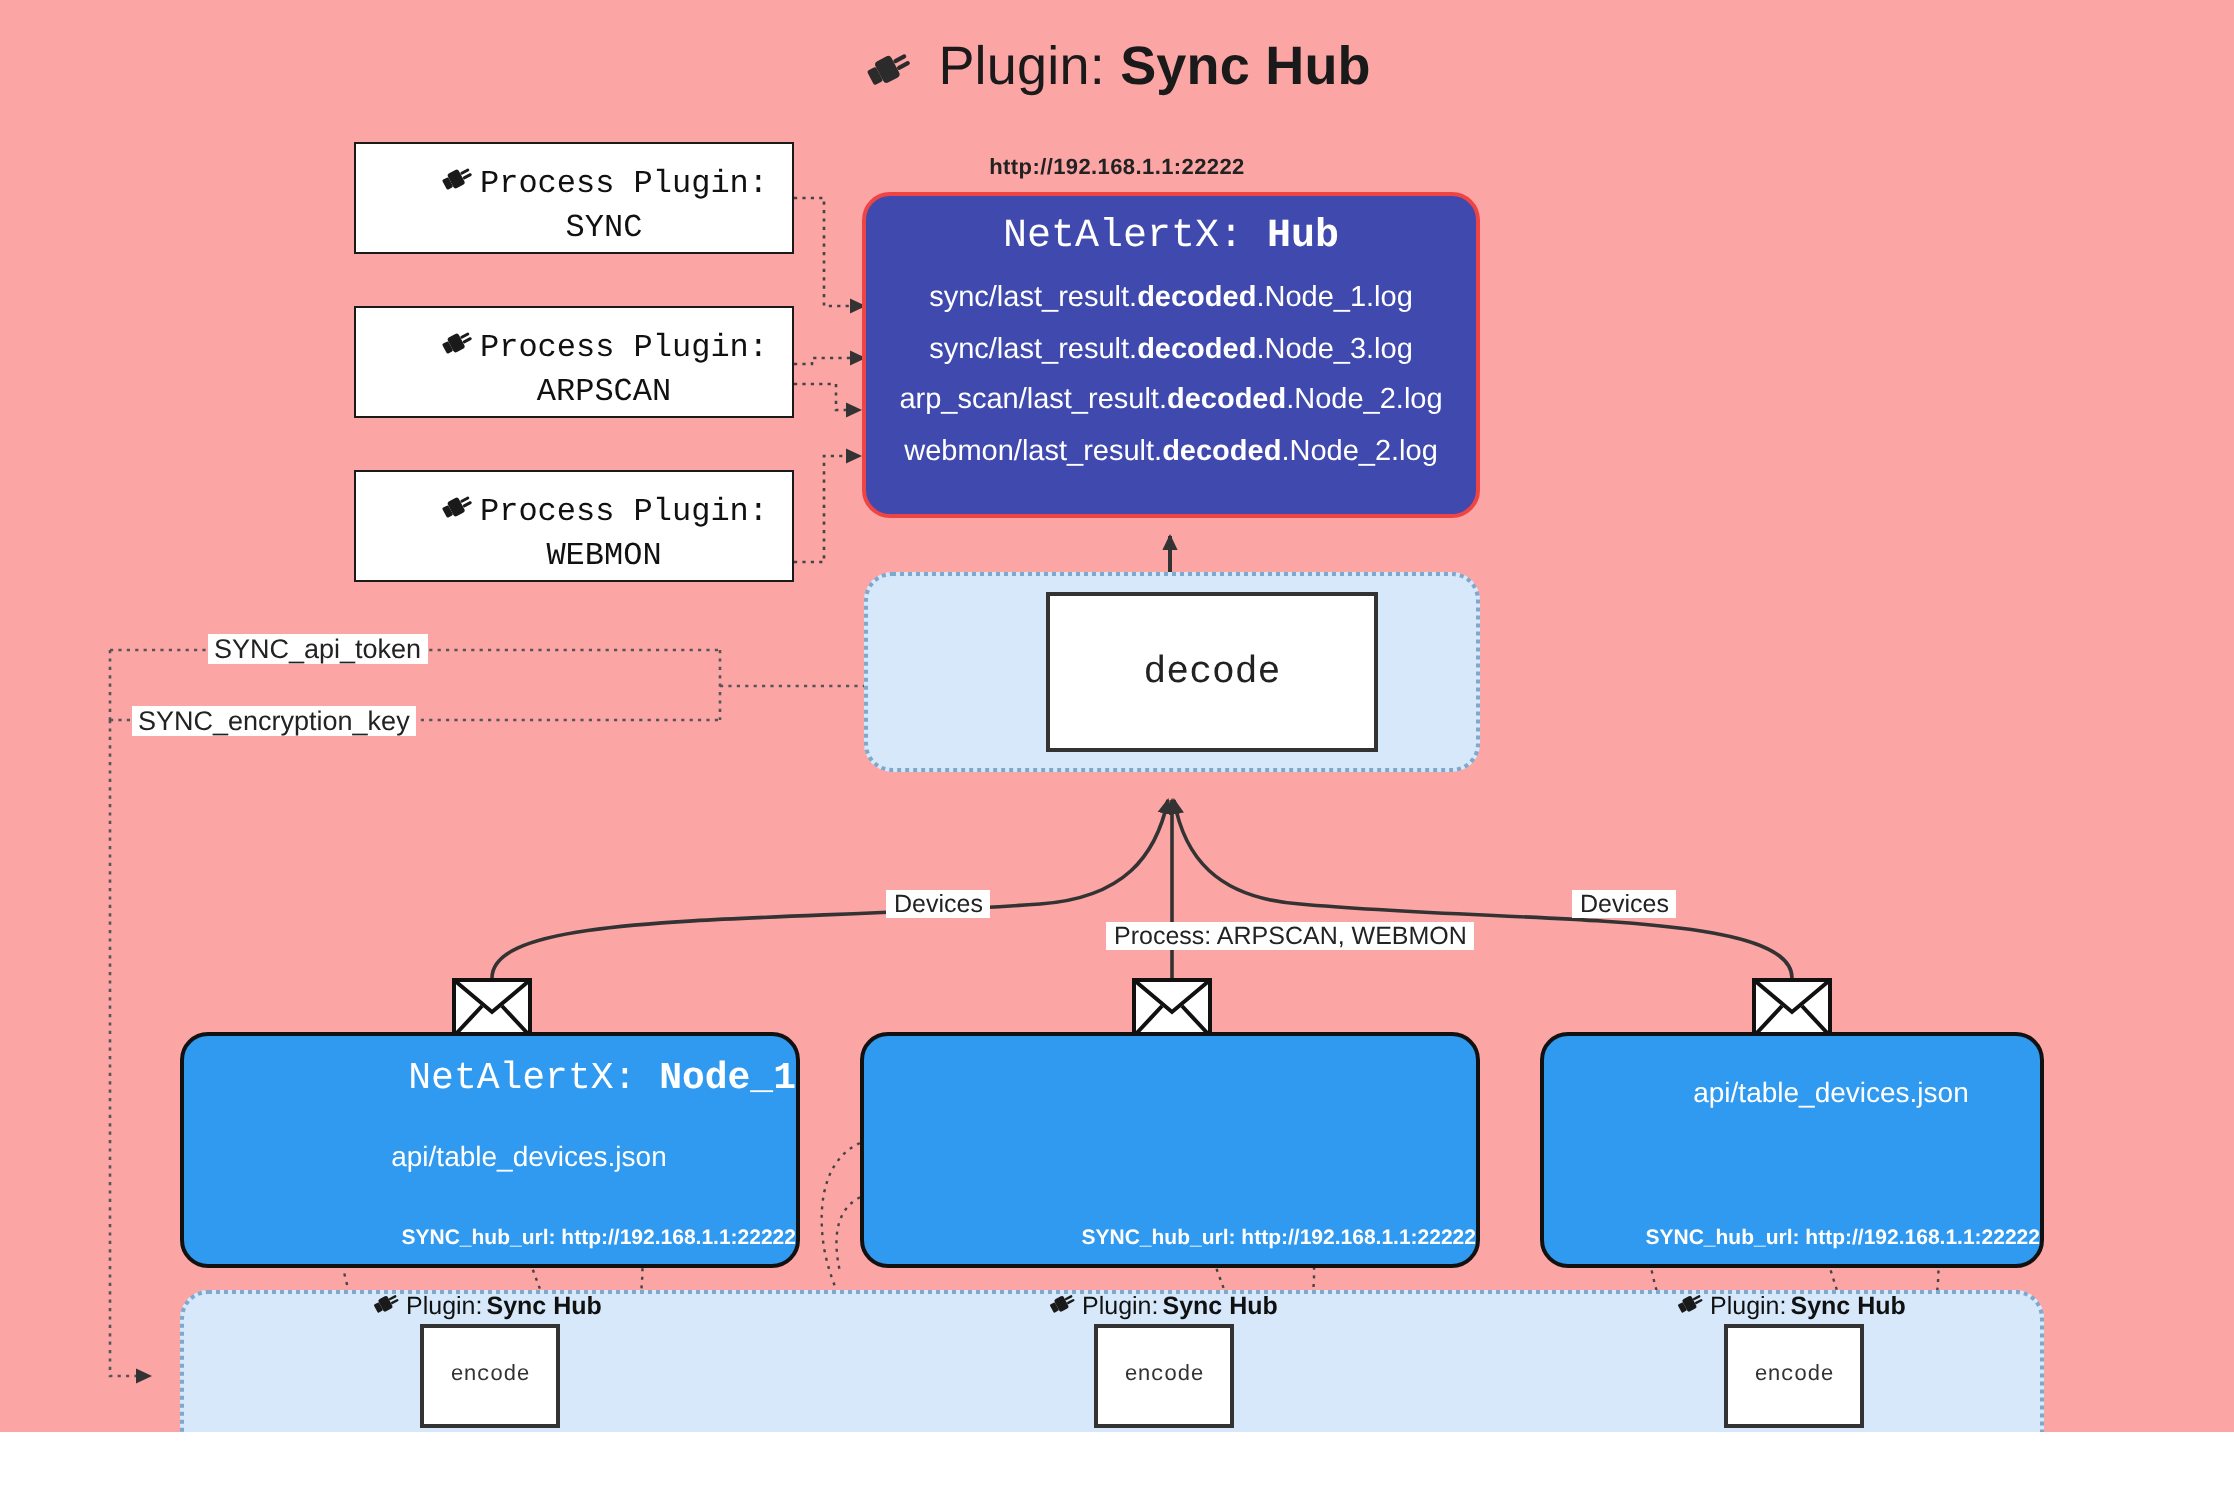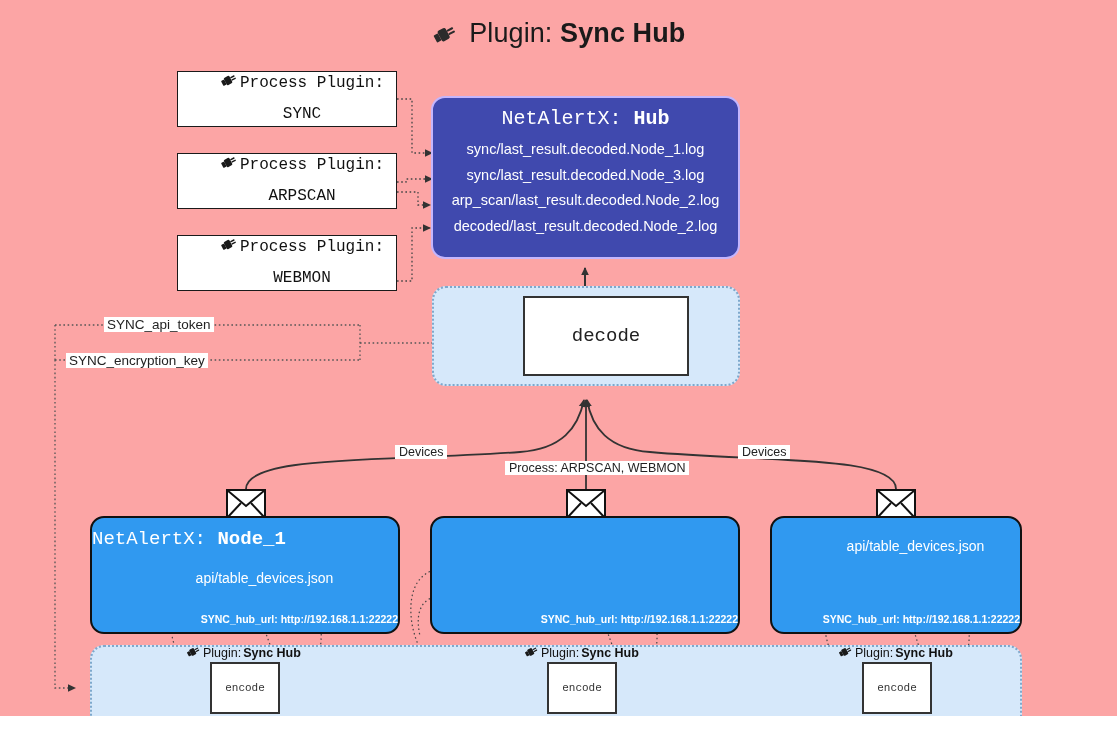--- a/index.html
+++ b/index.html
@@ -34,55 +34,55 @@
   #title .plug{ margin-right:4px; vertical-align:-3px; }
   #title .lbl{ font-weight:400; }
   #title .val{ font-weight:bold; }
 
   
   .procbox{
     border:1.6px solid #1a1a1a;
     background:#ffffff;
     width:220px; height:56px;
     display:flex; flex-direction:column;
-    align-items:center; justify-content:space-between;
+    align-items:center; justify-content:flex-end;
     font-family:"Liberation Mono", monospace;
     font-size:16px;
     color:#111;
     line-height:1.35;
     padding-left:30px;
   }
   .procbox .l1{ display:flex; align-items:center; gap:2px; white-space:nowrap; }
   .procbox .l2{ white-space:nowrap; }
 
   
   #hub-url{
     left:0; top:78px; width:1117px; text-align:center;
     font-size:11px; color:#222; font-weight:600; letter-spacing:.2px;
   }
   #hub{
     left:431px; top:96px; width:309px; height:163px;
     background:#4049ae;
-    border:2px solid #c4b5fd;
+    border:2px solid #ef4444;
     border-radius:14px;
     color:#fff;
     padding-top:9px;
     box-sizing:border-box;
   }
   #hub .hub-title{
     text-align:center;
     font-family:"Liberation Mono", monospace;
     font-size:20px;
     margin-bottom:7px;
     white-space:nowrap;
   }
   #hub .hub-title .b{ font-weight:bold; }
   #hub .logs{ font-size:14.5px; line-height:1.76; text-align:center; }
   #hub .logs div{ white-space:nowrap; }
-  #hub .logs .b{ font-weight:normal; }
+  #hub .logs .b{ font-weight:bold; }
 
   
   #decode-wrap{
     left:432px; top:286px; width:308px; height:100px;
     background:#d6e8fa;
     border:2px dotted #7ea8cc;
     border-radius:14px;
   }
   #decode-box{
     left:503px; top:296px; width:166px; height:80px;
@@ -96,38 +96,38 @@
   .keylabel{
     font-size:13.5px; color:#222; white-space:nowrap;
     background:#fff; padding:0 3px;
   }
   #k-token{ left:104px; top:317px; }
   #k-enc{   left:66px;  top:353px; }
 
   
   .edgelabel{
     font-size:12.5px; color:#222; white-space:nowrap;
-    background:#fff; padding:0 4px; text-align:center;
+    background:#fff; padding:0 4px; text-align:center;margin-left:48px;
   }
   #lbl-dev-left{  left:395px; top:445px; }
   #lbl-dev-right{ left:738px; top:445px; }
   #lbl-plugins{   left:505px; top:461px; }
 
   
   .nodecard{
     background:#3099f0;
     border:2px solid #111;
     border-radius:14px;
     color:#fff;
     box-sizing:border-box;
     padding-top:10px;
     height:118px;
   }
   .nodecard .n-title{
-    text-align:left;
+    text-align:right;
     font-family:"Liberation Mono", monospace;
     font-size:19px;
     white-space:nowrap;
     margin-bottom:10px;
   }
   .nodecard .n-title .b{ font-weight:bold; }
   .nodecard .n-lines{
     text-align:center; font-size:14px; line-height:1.73;
   }
   .nodecard .n-lines div{ white-space:nowrap;margin-left:39px; }
@@ -293,38 +293,39 @@
           <rect x="16" y="8.2" width="7" height="2.1" rx="1" fill="#1a1a1a"></rect>
           <rect x="16" y="12" width="7" height="2.1" rx="1" fill="#1a1a1a"></rect>
         </g>
           </svg>
       </span>
       <span>Process Plugin:</span>
     </div>
     <div class="l2">WEBMON</div>
   </div>
 
+  <div class="node" id="hub-url">http://192.168.1.1:22222</div>
 
   <div class="node" id="hub">
     <div class="hub-title">
       <span>NetAlertX:</span>
       <span class="b">Hub</span>
     </div>
     <div class="logs">
       <div>
         <span>sync/last_result.</span><span class="b">decoded</span><span>.Node_1.log</span>
       </div>
       <div>
         <span>sync/last_result.</span><span class="b">decoded</span><span>.Node_3.log</span>
       </div>
       <div>
         <span>arp_scan/last_result.</span><span class="b">decoded</span><span>.Node_2.log</span>
       </div>
       <div>
-        <span>decoded/last_result.</span><span class="b">decoded</span><span>.Node_2.log</span>
+        <span>webmon/last_result.</span><span class="b">decoded</span><span>.Node_2.log</span>
       </div>
     </div>
   </div>
 
   <div class="node" id="decode-wrap"></div>
   <div class="node" id="decode-box">decode</div>
 
   <div class="node keylabel" id="k-token">SYNC_api_token</div>
   <div class="node keylabel" id="k-enc">SYNC_encryption_key</div>
 

